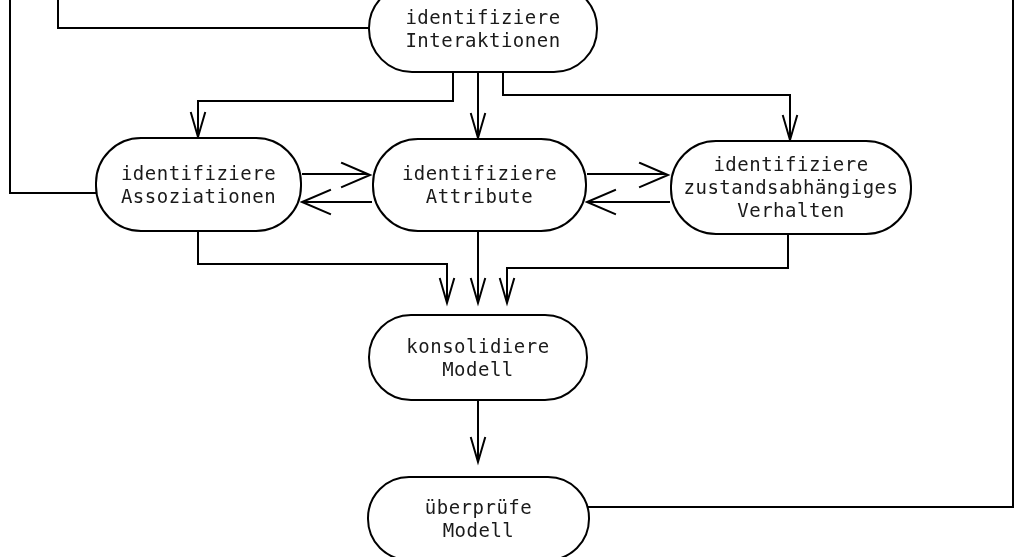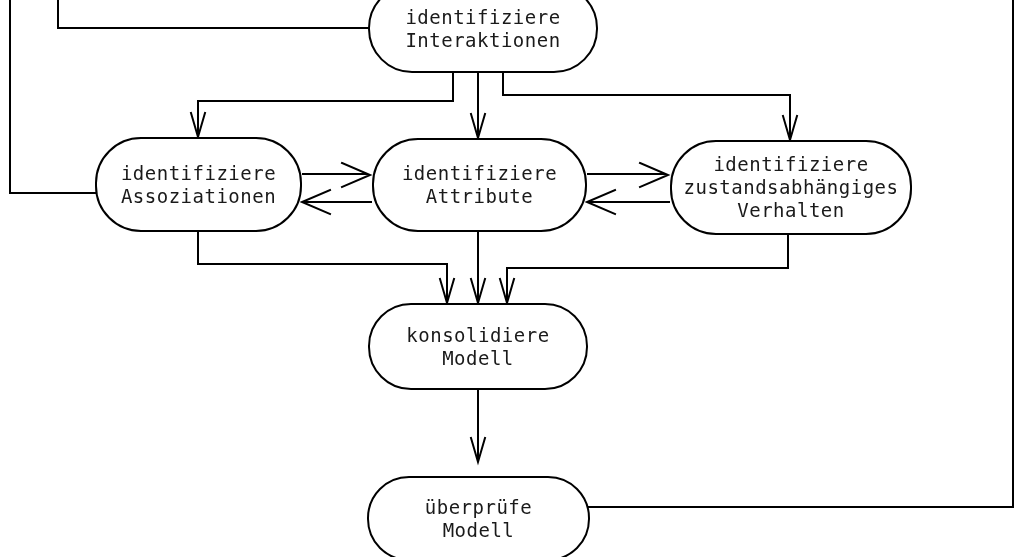--- a/index.html
+++ b/index.html
@@ -41,21 +41,21 @@
     color: #1a1a1a;
     font-size: 19px;
     line-height: 23px;
     letter-spacing: 0.5px;
     white-space: pre-line;
   }
   .node-interaktionen { left: 368px; top: -16px; width: 230px; height: 89px; border-radius: 44px; }
   .node-assoziationen { left: 95px;  top: 137px; width: 207px; height: 95px; border-radius: 46px; }
   .node-attribute     { left: 372px; top: 138px; width: 215px; height: 94px; border-radius: 46px; }
   .node-verhalten     { left: 670px; top: 140px; width: 242px; height: 95px; border-radius: 46px; }
-  .node-konsolidiere  { left: 368px; top: 303px; width: 220px; height: 87px; border-radius: 43px; }
+  .node-konsolidiere  { left: 368px; top: 314px; width: 220px; height: 87px; border-radius: 43px; }
   .node-ueberpruefe   { left: 367px; top: 476px; width: 223px; height: 85px; border-radius: 42px; }
 </style>
 </head>
 <body>
 
 <div class="canvas">
 
   <svg class="edges-svg" viewBox="0 0 1024 557">
 
     <g>

